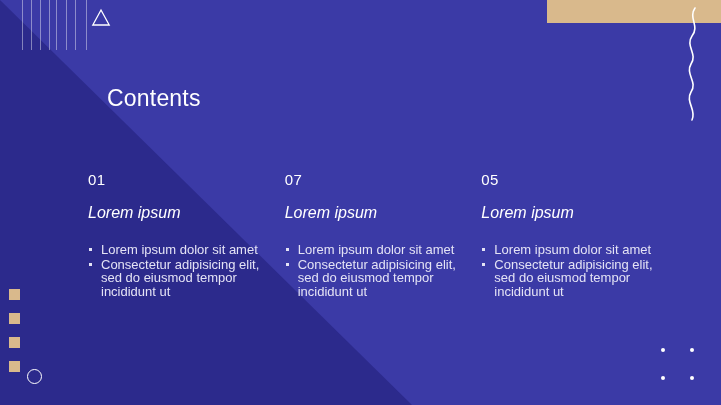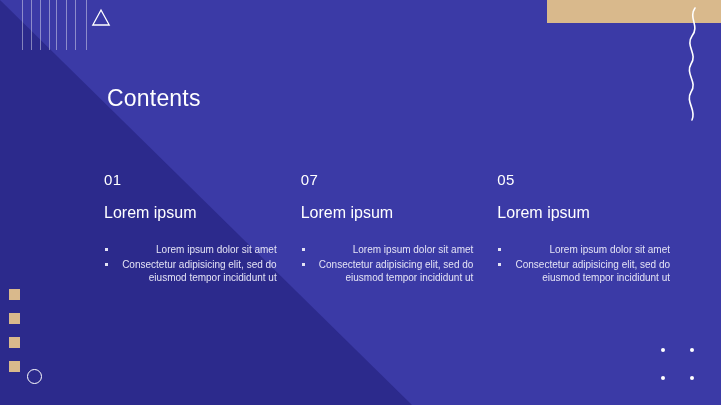--- a/index.html
+++ b/index.html
@@ -82,21 +82,21 @@
     color: #ffffff;
     font-size: 23px;
     font-weight: 400;
     letter-spacing: 0.2px;
     white-space: nowrap;
   }
 
   
   .columns {
     position: absolute;
-    left: 104px;
+    left: 88px;
     top: 172px;
     width: 580px;
     display: flex;
     gap: 10px;
   }
   .col {
     width: 193px;
     box-sizing: border-box;
     padding-right: 14px;
   }
@@ -108,34 +108,34 @@
     margin: 0 0 18px 0;
     letter-spacing: 0.4px;
   }
   .col-heading {
     color: #ffffff;
     font-size: 16px;
     font-weight: 400;
     line-height: 1;
     margin: 0 0 22px 0;
     white-space: nowrap;
+    font-style: italic;
   }
   .bullets {
     list-style: none;
     margin: 0;
     padding: 0;
   }
   .bullet {
     position: relative;
     color: #e4e3f5;
-    font-size: 10px;
+    font-size: 13px;
     line-height: 13.5px;
     padding-left: 13px;
     margin-bottom: 1px;
-    text-align: right;
   }
   .bullet::before {
     content: "";
     position: absolute;
     left: 1px;
     top: 5px;
     width: 3px;
     height: 3px;
     background: #e4e3f5;
   }

